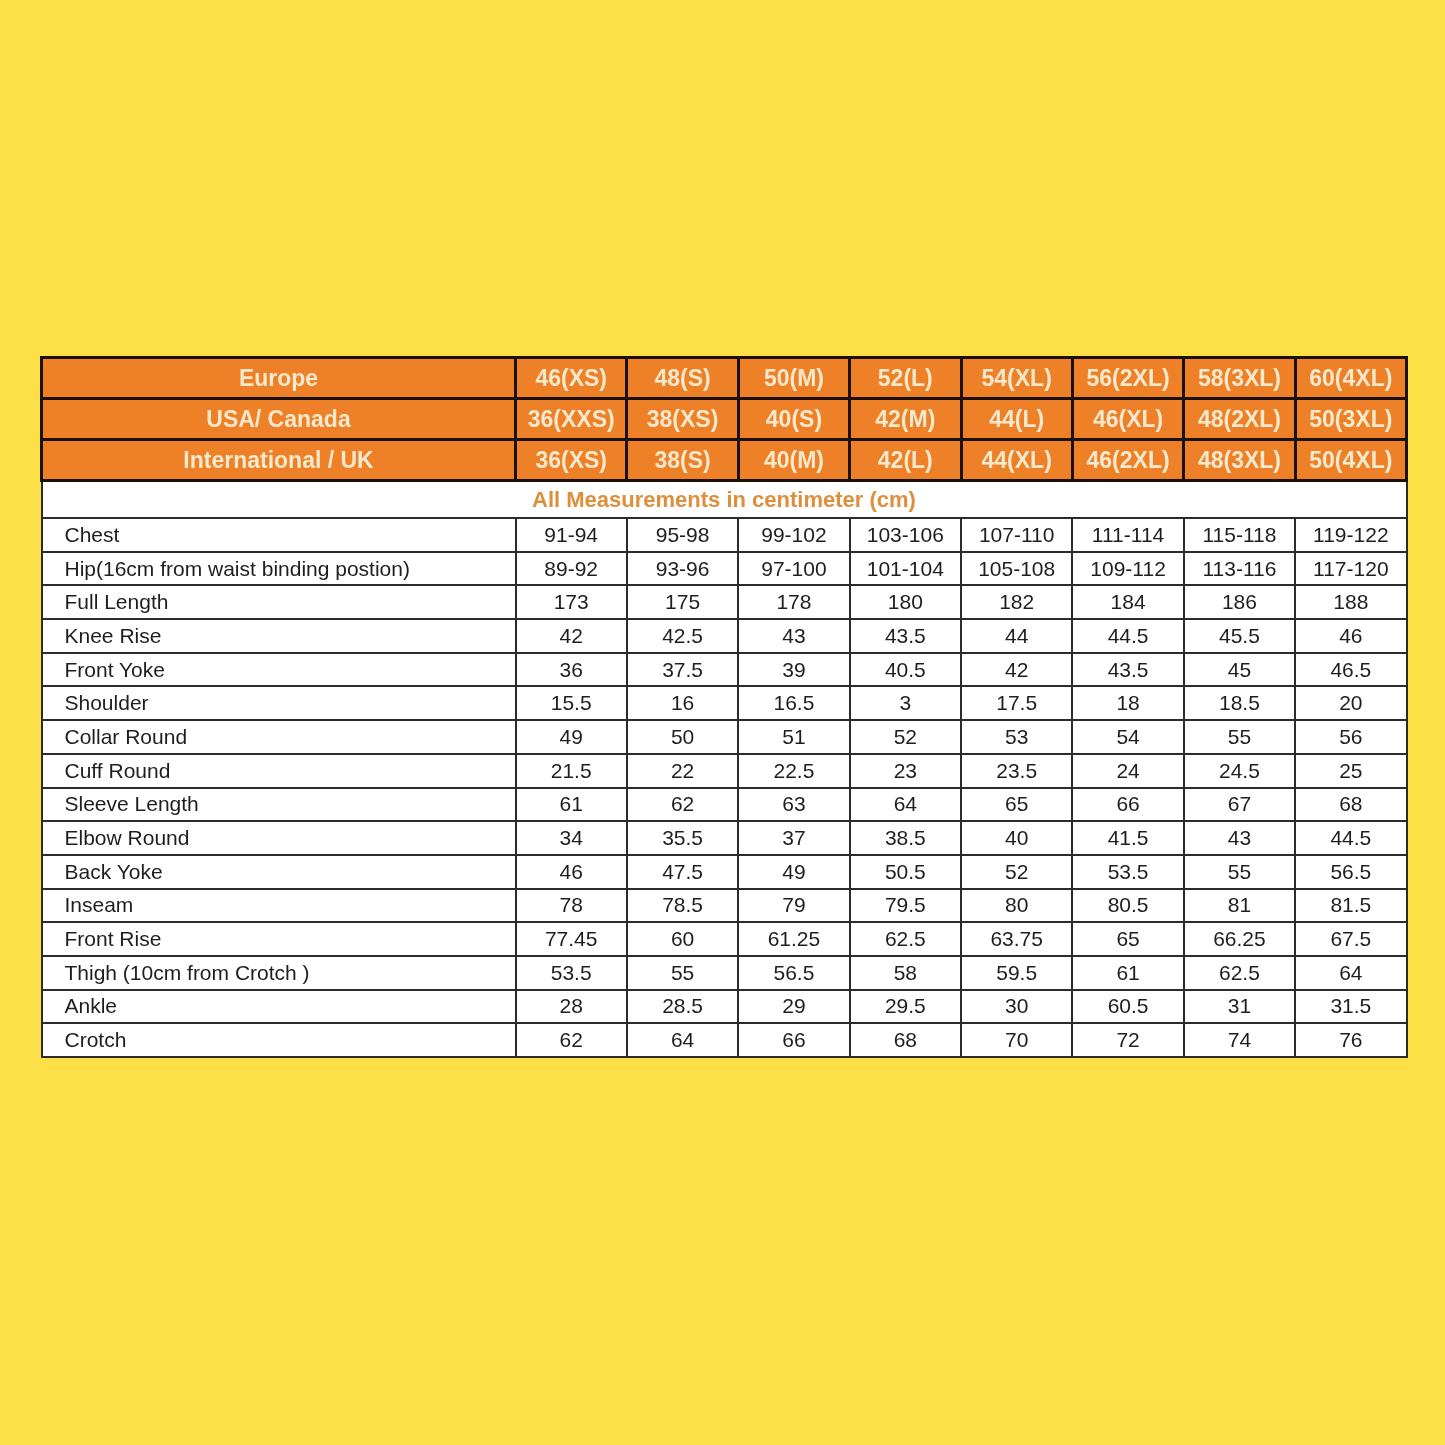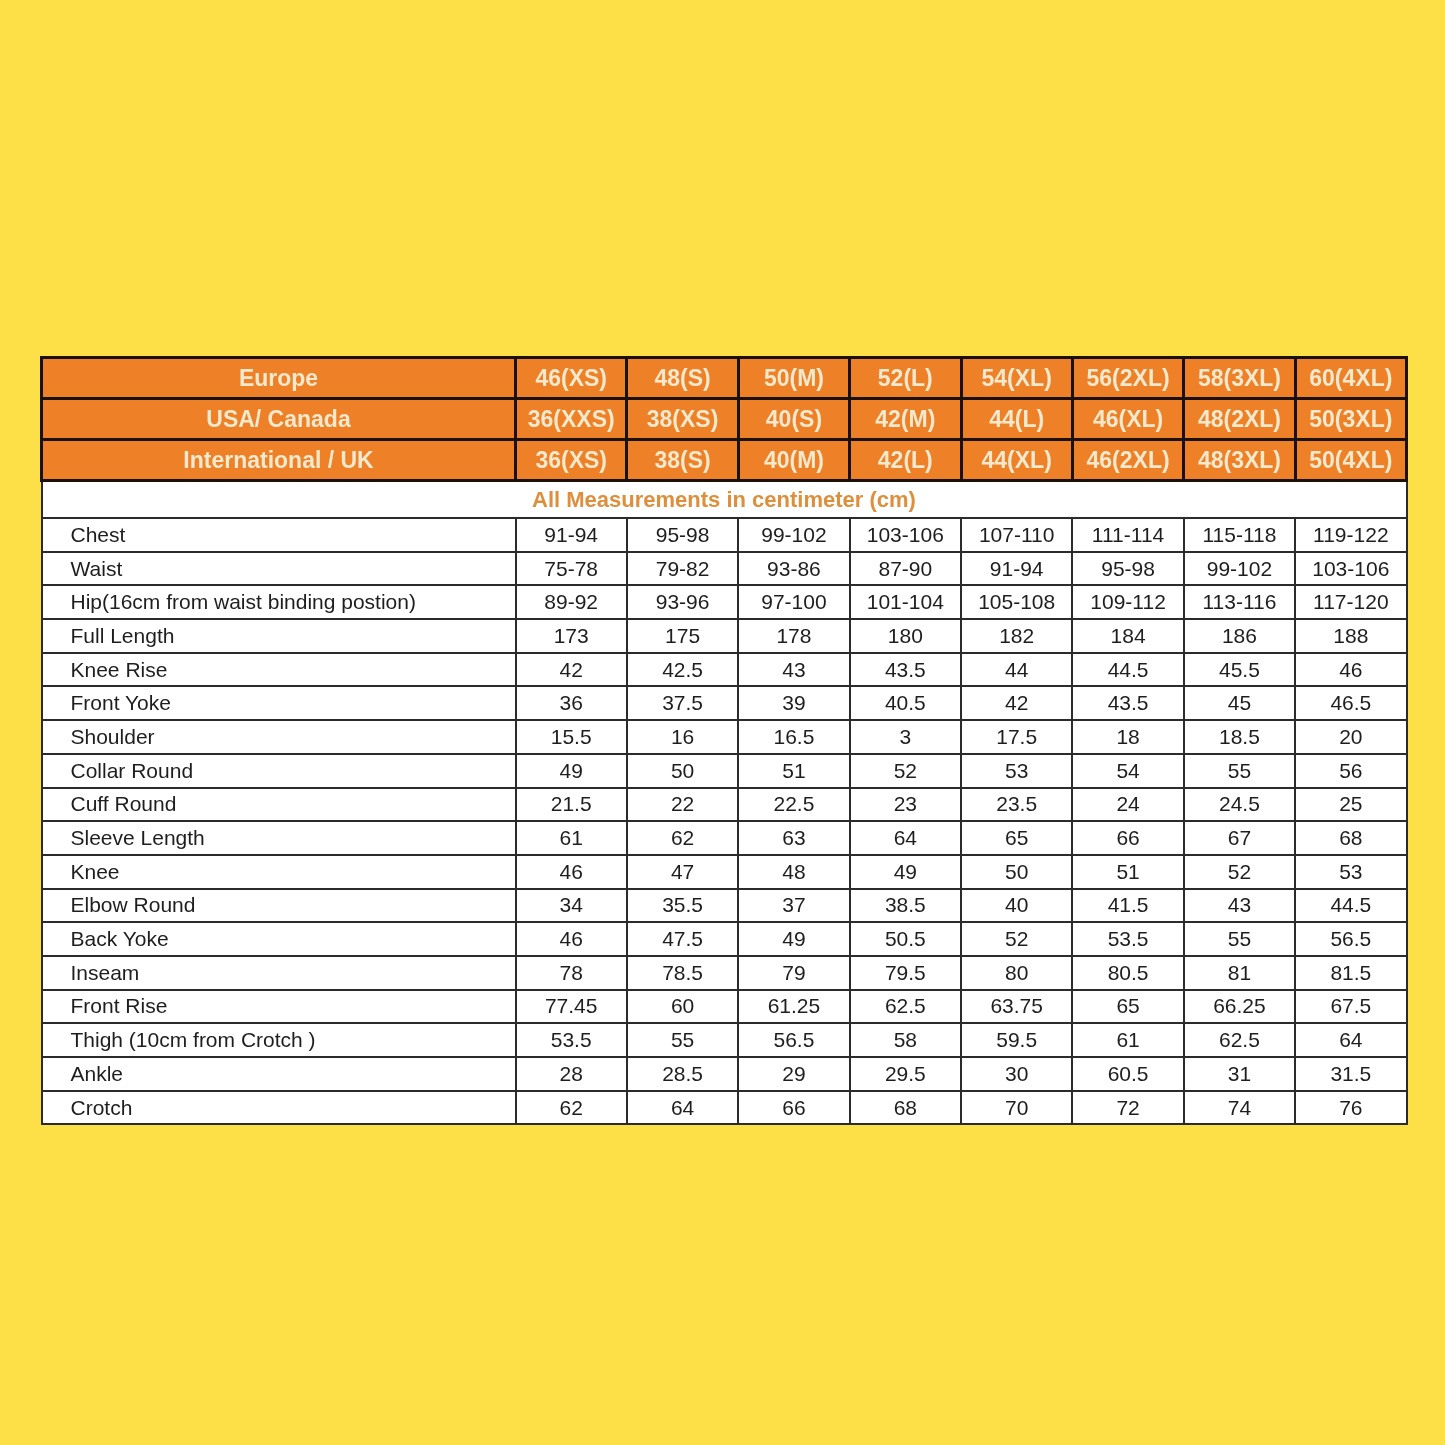--- a/index.html
+++ b/index.html
@@ -57,21 +57,21 @@
     border: 2px solid var(--border-light, #2b2b2b);
     height: 31.7px;
     font-size: 21px;
     text-align: center;
     padding: 0 2px;
     white-space: nowrap;
     overflow: hidden;
   }
   td.lbl-cell {
     text-align: left;
-    padding-left: 28px;
+    padding-left: 22px;
   }
 </style>
 </head>
 <body>
 
 <div id="canvas" style="--header-bg: #ee8127; --header-text: #f5e9cd; --subtitle-text: #dd8f3c; --body-text: #1e1e1e; --border-dark: #1a120a; --border-light: #2b2b2b;">
   <div id="size-table-wrap">
     <table id="size-table">
       <colgroup>
         <col style="width:474px">
@@ -130,31 +130,20 @@
             <td class="cell">91-94</td>
             <td class="cell">95-98</td>
             <td class="cell">99-102</td>
             <td class="cell">103-106</td>
             <td class="cell">107-110</td>
             <td class="cell">111-114</td>
             <td class="cell">115-118</td>
             <td class="cell">119-122</td>
           </tr>
           <tr>
-            <td class="cell lbl-cell">Waist</td>
-            <td class="cell">75-78</td>
-            <td class="cell">79-82</td>
-            <td class="cell">93-86</td>
-            <td class="cell">87-90</td>
-            <td class="cell">91-94</td>
-            <td class="cell">95-98</td>
-            <td class="cell">99-102</td>
-            <td class="cell">103-106</td>
-          </tr>
-          <tr>
             <td class="cell lbl-cell">Hip(16cm from waist binding postion)</td>
             <td class="cell">89-92</td>
             <td class="cell">93-96</td>
             <td class="cell">97-100</td>
             <td class="cell">101-104</td>
             <td class="cell">105-108</td>
             <td class="cell">109-112</td>
             <td class="cell">113-116</td>
             <td class="cell">117-120</td>
           </tr>
@@ -229,31 +218,20 @@
             <td class="cell">61</td>
             <td class="cell">62</td>
             <td class="cell">63</td>
             <td class="cell">64</td>
             <td class="cell">65</td>
             <td class="cell">66</td>
             <td class="cell">67</td>
             <td class="cell">68</td>
           </tr>
           <tr>
-            <td class="cell lbl-cell">Knee</td>
-            <td class="cell">46</td>
-            <td class="cell">47</td>
-            <td class="cell">48</td>
-            <td class="cell">49</td>
-            <td class="cell">50</td>
-            <td class="cell">51</td>
-            <td class="cell">52</td>
-            <td class="cell">53</td>
-          </tr>
-          <tr>
             <td class="cell lbl-cell">Elbow Round</td>
             <td class="cell">34</td>
             <td class="cell">35.5</td>
             <td class="cell">37</td>
             <td class="cell">38.5</td>
             <td class="cell">40</td>
             <td class="cell">41.5</td>
             <td class="cell">43</td>
             <td class="cell">44.5</td>
           </tr>

